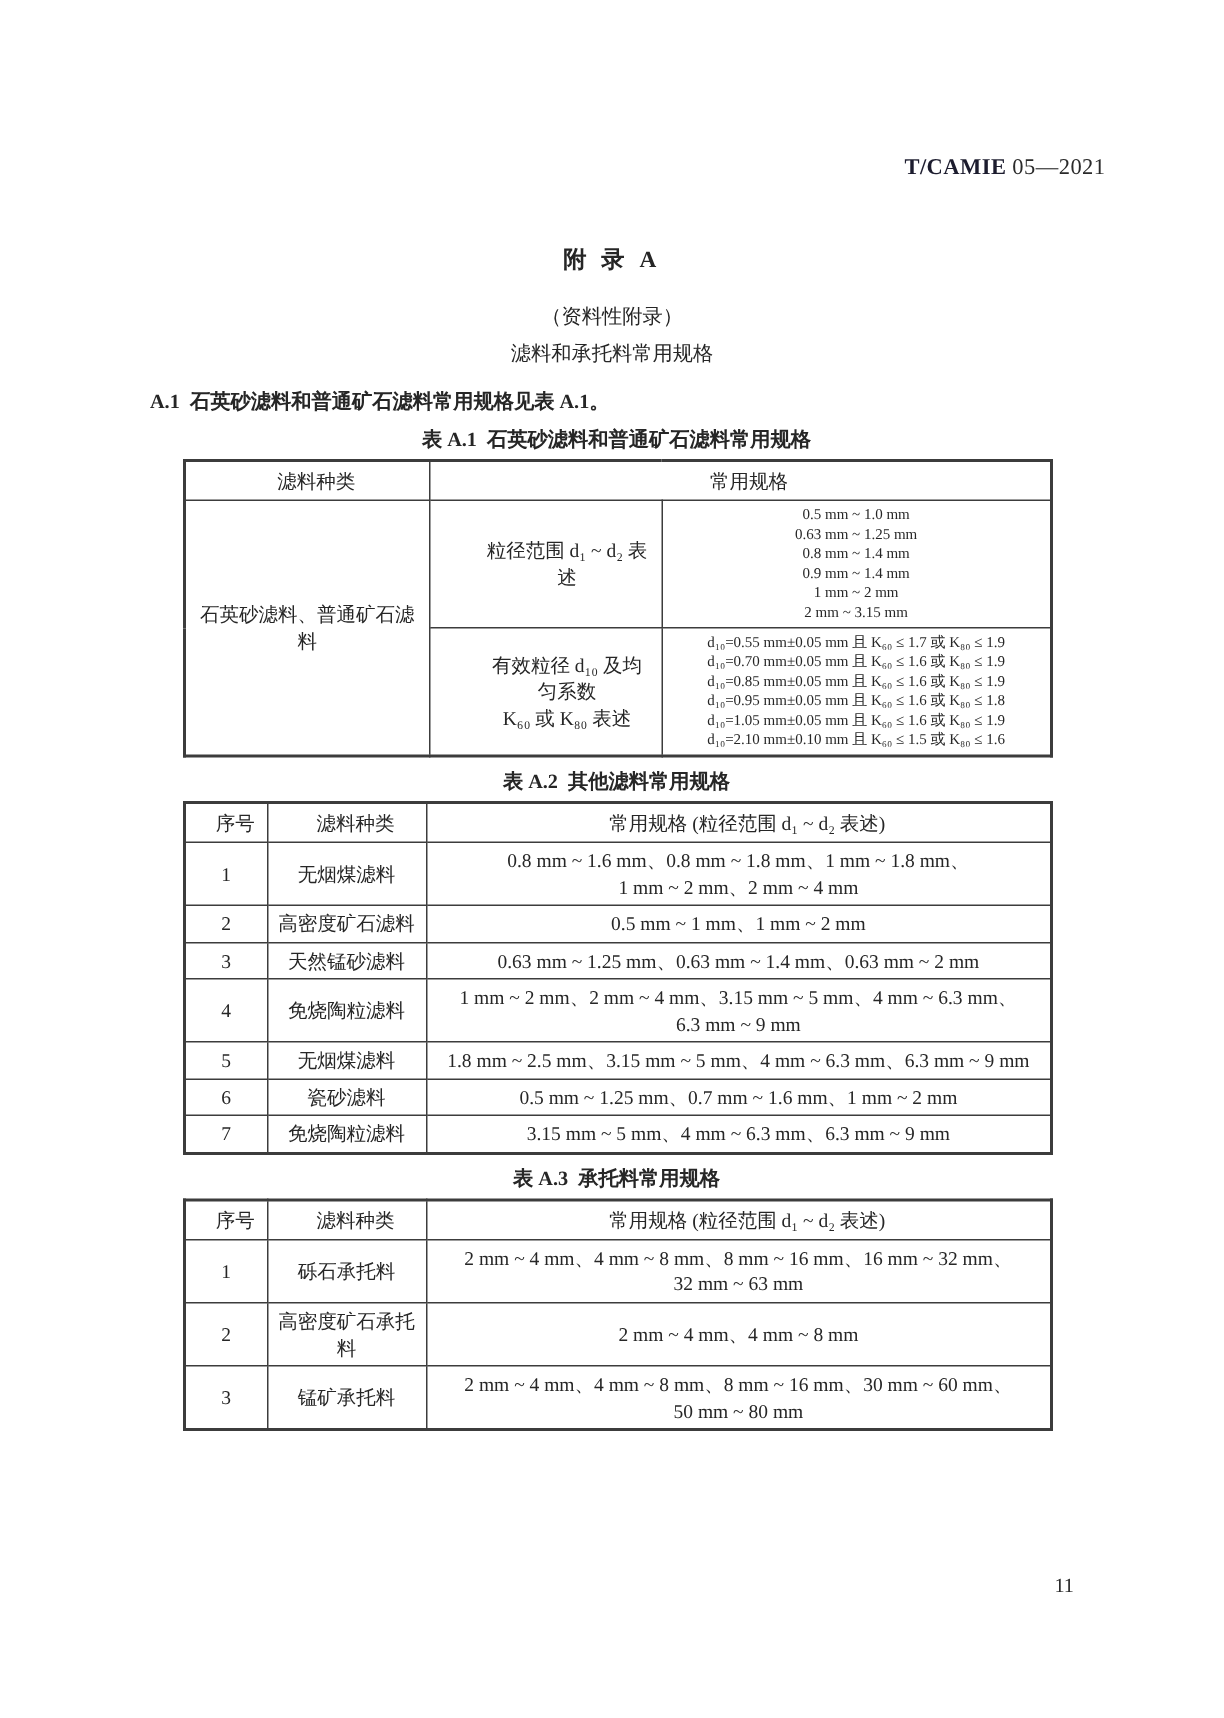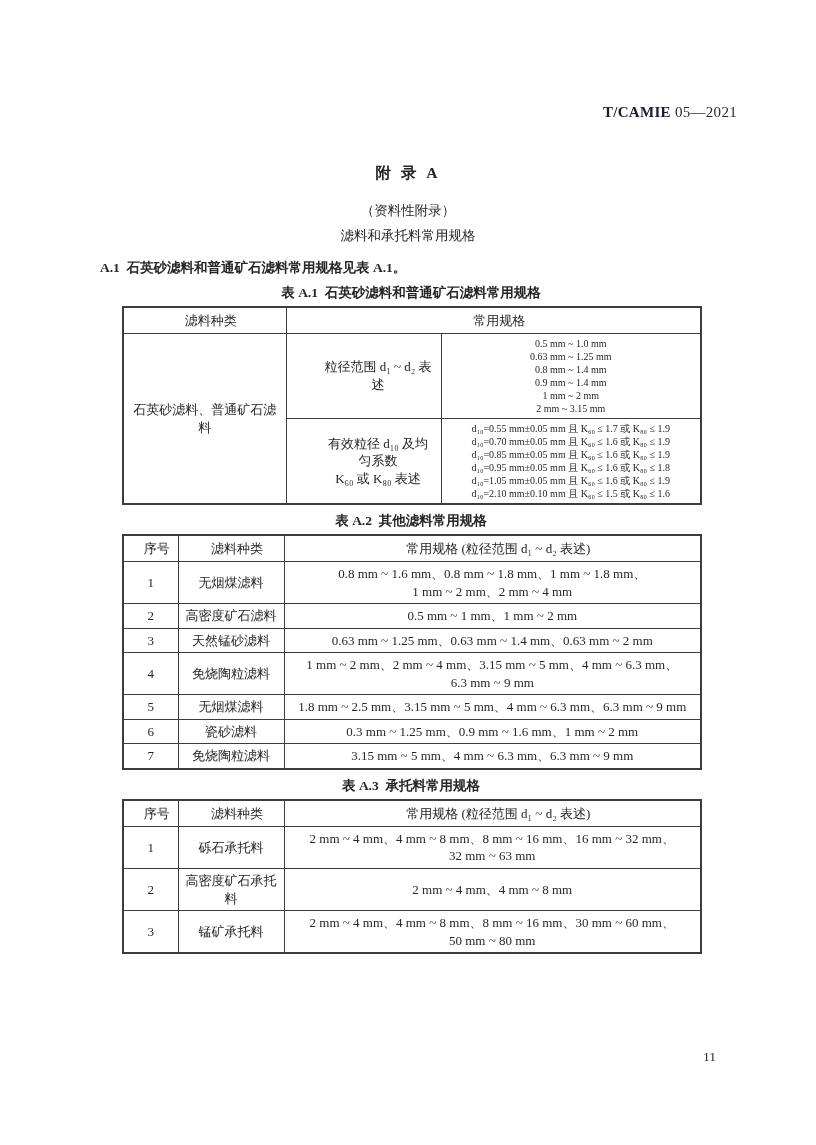--- a/index.html
+++ b/index.html
@@ -167,21 +167,21 @@
         <td>1 mm ~ 2 mm、2 mm ~ 4 mm、3.15 mm ~ 5 mm、4 mm ~ 6.3 mm、<br>6.3 mm ~ 9 mm</td>
       </tr>
       <tr>
         <td>5</td>
         <td>无烟煤滤料</td>
         <td>1.8 mm ~ 2.5 mm、3.15 mm ~ 5 mm、4 mm ~ 6.3 mm、6.3 mm ~ 9 mm</td>
       </tr>
       <tr>
         <td>6</td>
         <td>瓷砂滤料</td>
-        <td>0.3 mm ~ 1.25 mm、0.9 mm ~ 1.6 mm、1 mm ~ 2 mm</td>
+        <td>0.5 mm ~ 1.25 mm、0.7 mm ~ 1.6 mm、1 mm ~ 2 mm</td>
       </tr>
       <tr>
         <td>7</td>
         <td>免烧陶粒滤料</td>
         <td>3.15 mm ~ 5 mm、4 mm ~ 6.3 mm、6.3 mm ~ 9 mm</td>
       </tr>
     </tbody>
   </table>
 
   <div class="table-caption">表 A.3  承托料常用规格</div>

